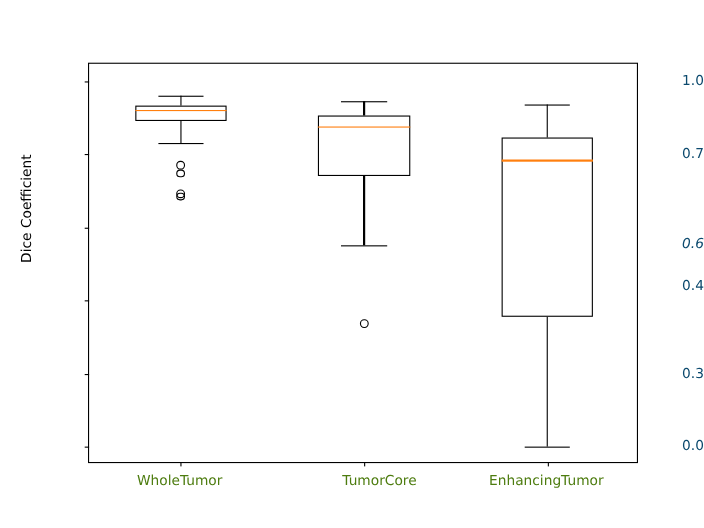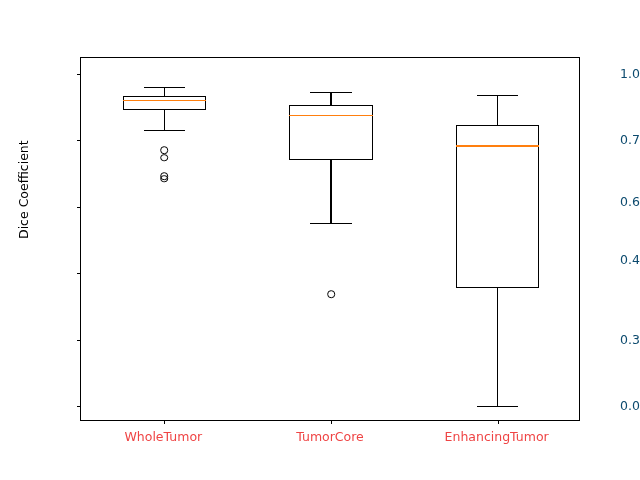--- a/index.html
+++ b/index.html
@@ -69,21 +69,21 @@
     width: 1.1px;
     height: 4px;
     background: #000000;
     bottom: -4px;
   }
   .xtick-label {
     position: absolute;
     top: 429px;
     transform: translateX(-50%);
     font-size: 12.5px;
-    color: #ef4444;
+    color: #4d7c0f;
     white-space: nowrap;
   }
   
   .bp-box {
     position: absolute;
     border: 1.1px solid #000000;
     box-sizing: border-box;
     background: transparent;
   }
   .bp-median {
@@ -159,23 +159,23 @@
           <div class="bp-box" style="left: 375px; top: 67.4197px; width: 83.3333px; height: 162.737px;"></div>
           <div class="bp-median" style="left: 375px; top: 87.3109px; width: 83.3333px; background: rgb(255, 127, 14);"></div>
         </div>
       </div>
   </div>
 
   <div id="ytick-labels">
       <div class="ytick-label" style="top: 405.058px; width: 71px;">0.0</div>
       <div class="ytick-label" style="top: 338.635px; width: 71px;">0.3</div>
       <div class="ytick-label" style="top: 259px; width: 71px;">0.4</div>
-      <div class="ytick-label" style="top: 201px; width: 71px;">0.6</div>
+      <div class="ytick-label" style="top: 221px; width: 71px; font-style: italic;">0.6</div>
       <div class="ytick-label" style="top: 139.365px; width: 71px;">0.7</div>
       <div class="ytick-label" style="top: 72.9416px; width: 71px;">1.0</div>
     </div>
   <div id="xtick-labels">
       <div class="xtick-label" style="left: 163.333px;">WholeTumor</div>
-      <div class="xtick-label" style="left: 330px;">TumorCore</div>
+      <div class="xtick-label" style="left: 345px;">TumorCore</div>
       <div class="xtick-label" style="left: 496.667px; text-align: center;">EnhancingTumor</div>
     </div>
 
 </div>
 
 </body></html>

